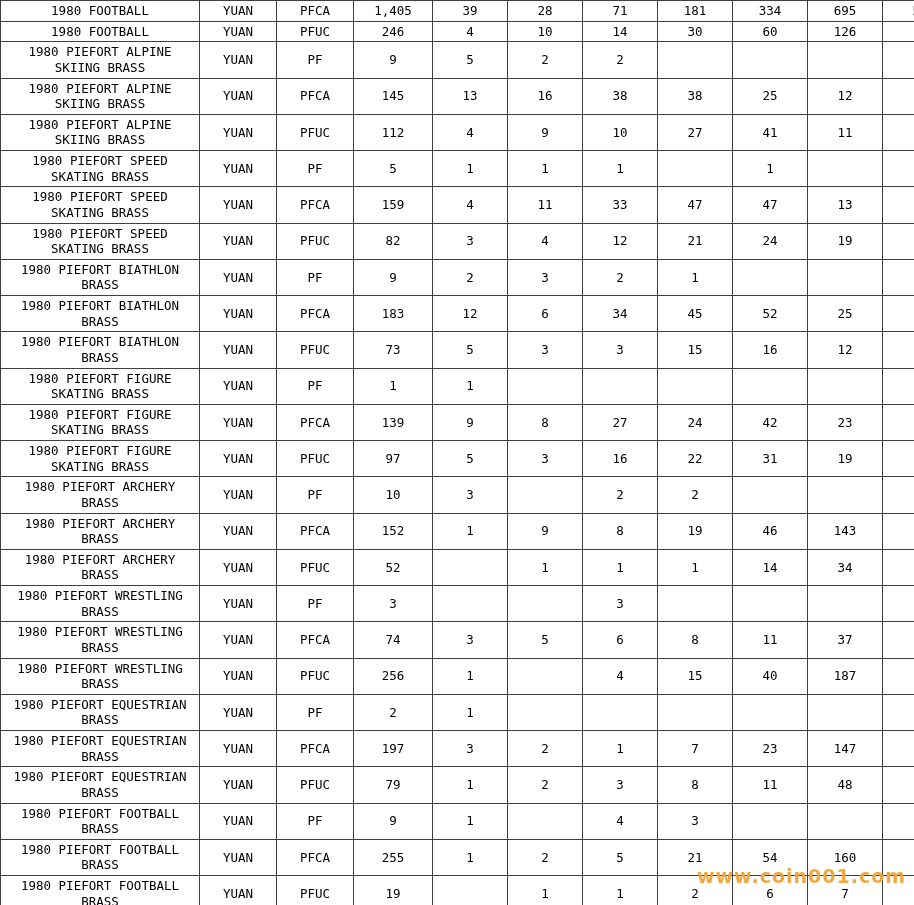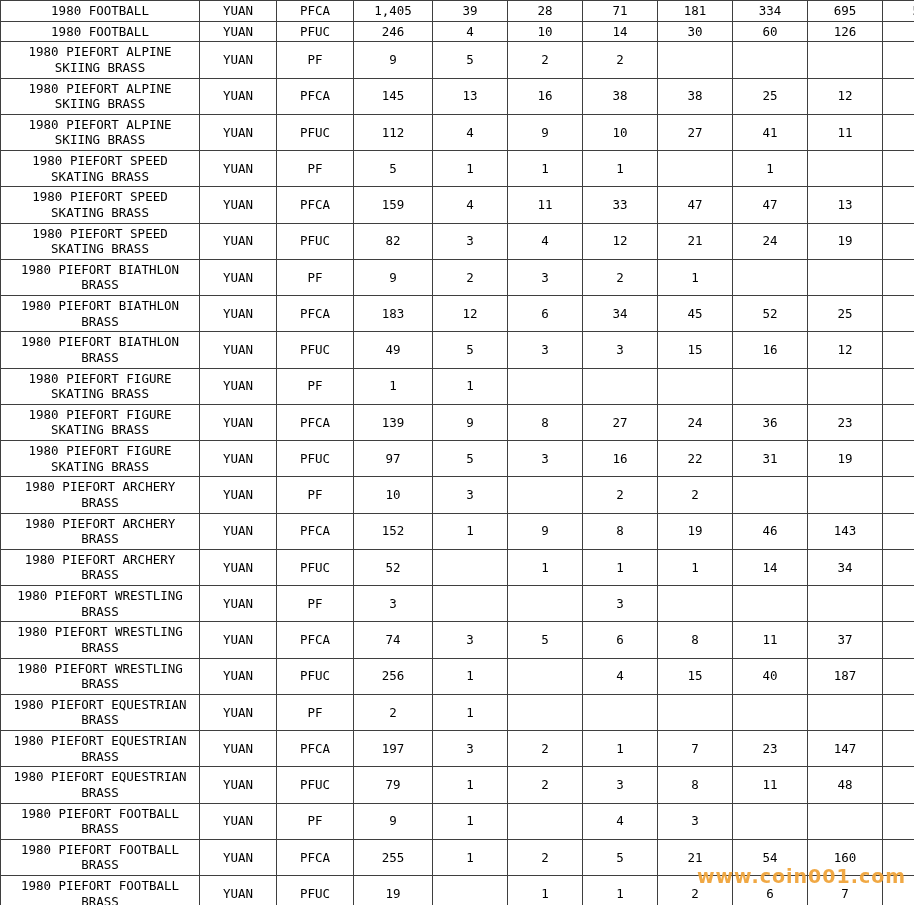--- a/index.html
+++ b/index.html
@@ -188,21 +188,21 @@
         <td class="c-n3">34</td>
         <td class="c-n4">45</td>
         <td class="c-n5">52</td>
         <td class="c-n6">25</td>
         <td class="c-n7"></td>
       </tr>
       <tr>
         <td class="c-desc">1980 PIEFORT BIATHLON BRASS</td>
         <td class="c-cur">YUAN</td>
         <td class="c-grade">PFUC</td>
-        <td class="c-total">49</td>
+        <td class="c-total">73</td>
         <td class="c-n1">5</td>
         <td class="c-n2">3</td>
         <td class="c-n3">3</td>
         <td class="c-n4">15</td>
         <td class="c-n5">16</td>
         <td class="c-n6">12</td>
         <td class="c-n7"></td>
       </tr>
       <tr>
         <td class="c-desc">1980 PIEFORT FIGURE SKATING BRASS</td>
@@ -219,21 +219,21 @@
       </tr>
       <tr>
         <td class="c-desc">1980 PIEFORT FIGURE SKATING BRASS</td>
         <td class="c-cur">YUAN</td>
         <td class="c-grade">PFCA</td>
         <td class="c-total">139</td>
         <td class="c-n1">9</td>
         <td class="c-n2">8</td>
         <td class="c-n3">27</td>
         <td class="c-n4">24</td>
-        <td class="c-n5">36</td>
+        <td class="c-n5">42</td>
         <td class="c-n6">23</td>
         <td class="c-n7"></td>
       </tr>
       <tr>
         <td class="c-desc">1980 PIEFORT FIGURE SKATING BRASS</td>
         <td class="c-cur">YUAN</td>
         <td class="c-grade">PFUC</td>
         <td class="c-total">97</td>
         <td class="c-n1">5</td>
         <td class="c-n2">3</td>

